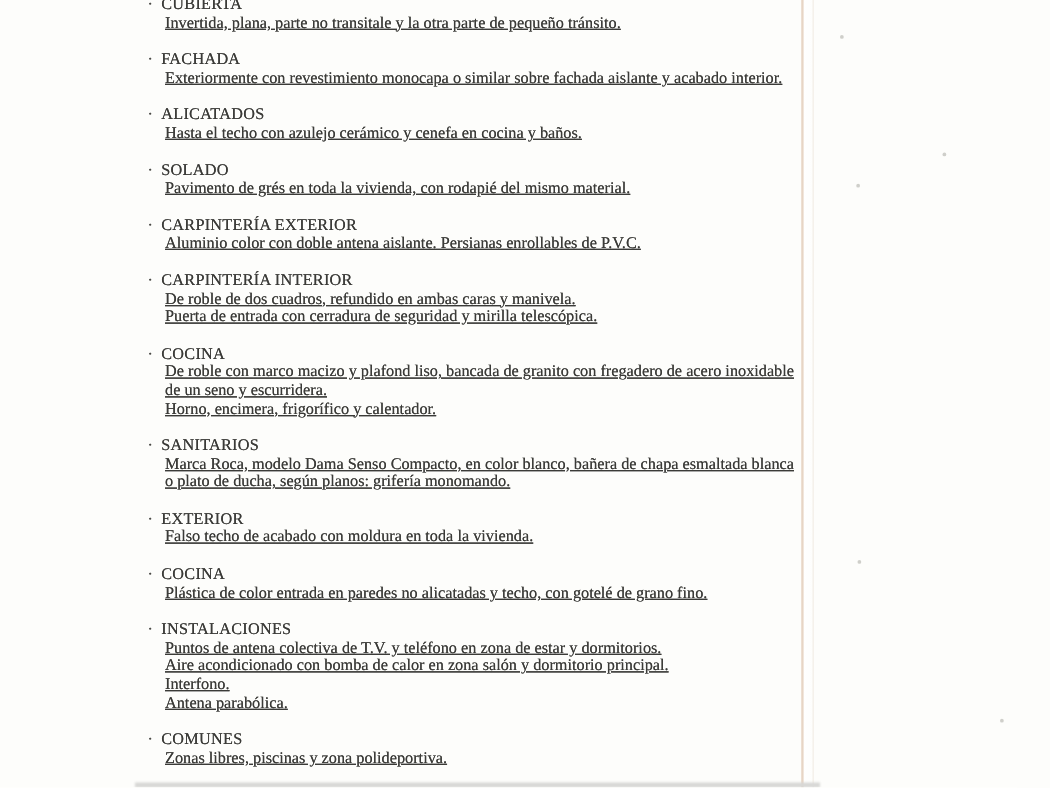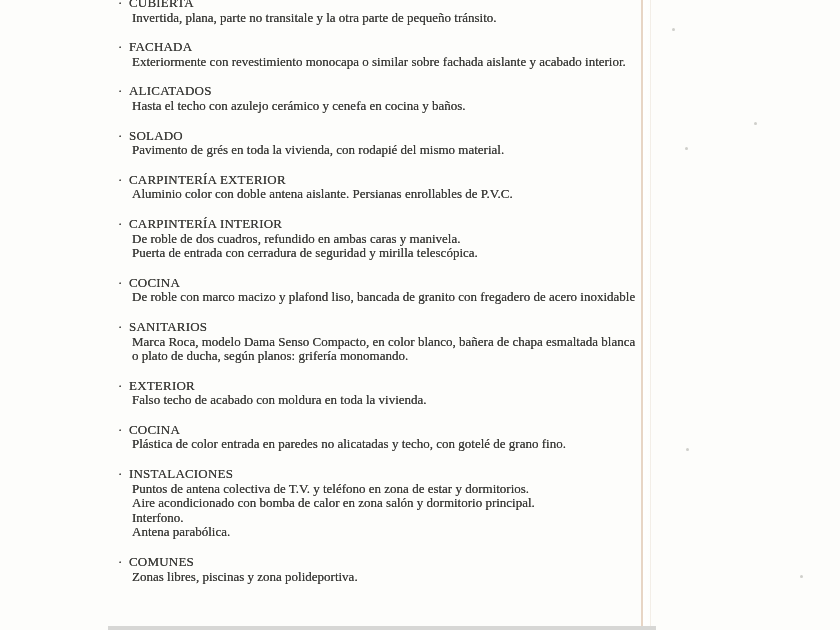--- a/index.html
+++ b/index.html
@@ -54,21 +54,21 @@
     text-shadow: 0 0 0.4px rgba(59,59,56,0.9);
   }
   .section { margin-bottom: 15px; }
   .heading-row { display: flex; }
   .bullet {
     width: 11px;
     flex: 0 0 11px;
     color: #4a4a46;
   }
   .heading { letter-spacing: 0.2px; }
-  .body { margin-left: 14px; }
+  .body { margin-left: 14px; text-decoration: underline; }
   .line { white-space: nowrap; }
 </style>
 </head>
 <body>
 
 <div class="page">
   <div class="fold-line"></div>
   <div class="fold-line-secondary"></div>
   <div class="fold-halo"></div>
 
@@ -134,20 +134,22 @@
         </div>
   </div>
 
   <div class="section">
     <div class="heading-row">
       <span class="bullet">·</span>
       <span class="heading">COCINA</span>
     </div>
     <div class="body">
           <div class="line">De roble con marco macizo y plafond liso, bancada de granito con fregadero de acero inoxidable</div>
+          <div class="line">de un seno y escurridera.</div>
+          <div class="line">Horno, encimera, frigorífico y calentador.</div>
         </div>
   </div>
 
   <div class="section">
     <div class="heading-row">
       <span class="bullet">·</span>
       <span class="heading">SANITARIOS</span>
     </div>
     <div class="body">
           <div class="line">Marca Roca, modelo Dama Senso Compacto, en color blanco, bañera de chapa esmaltada blanca</div>

